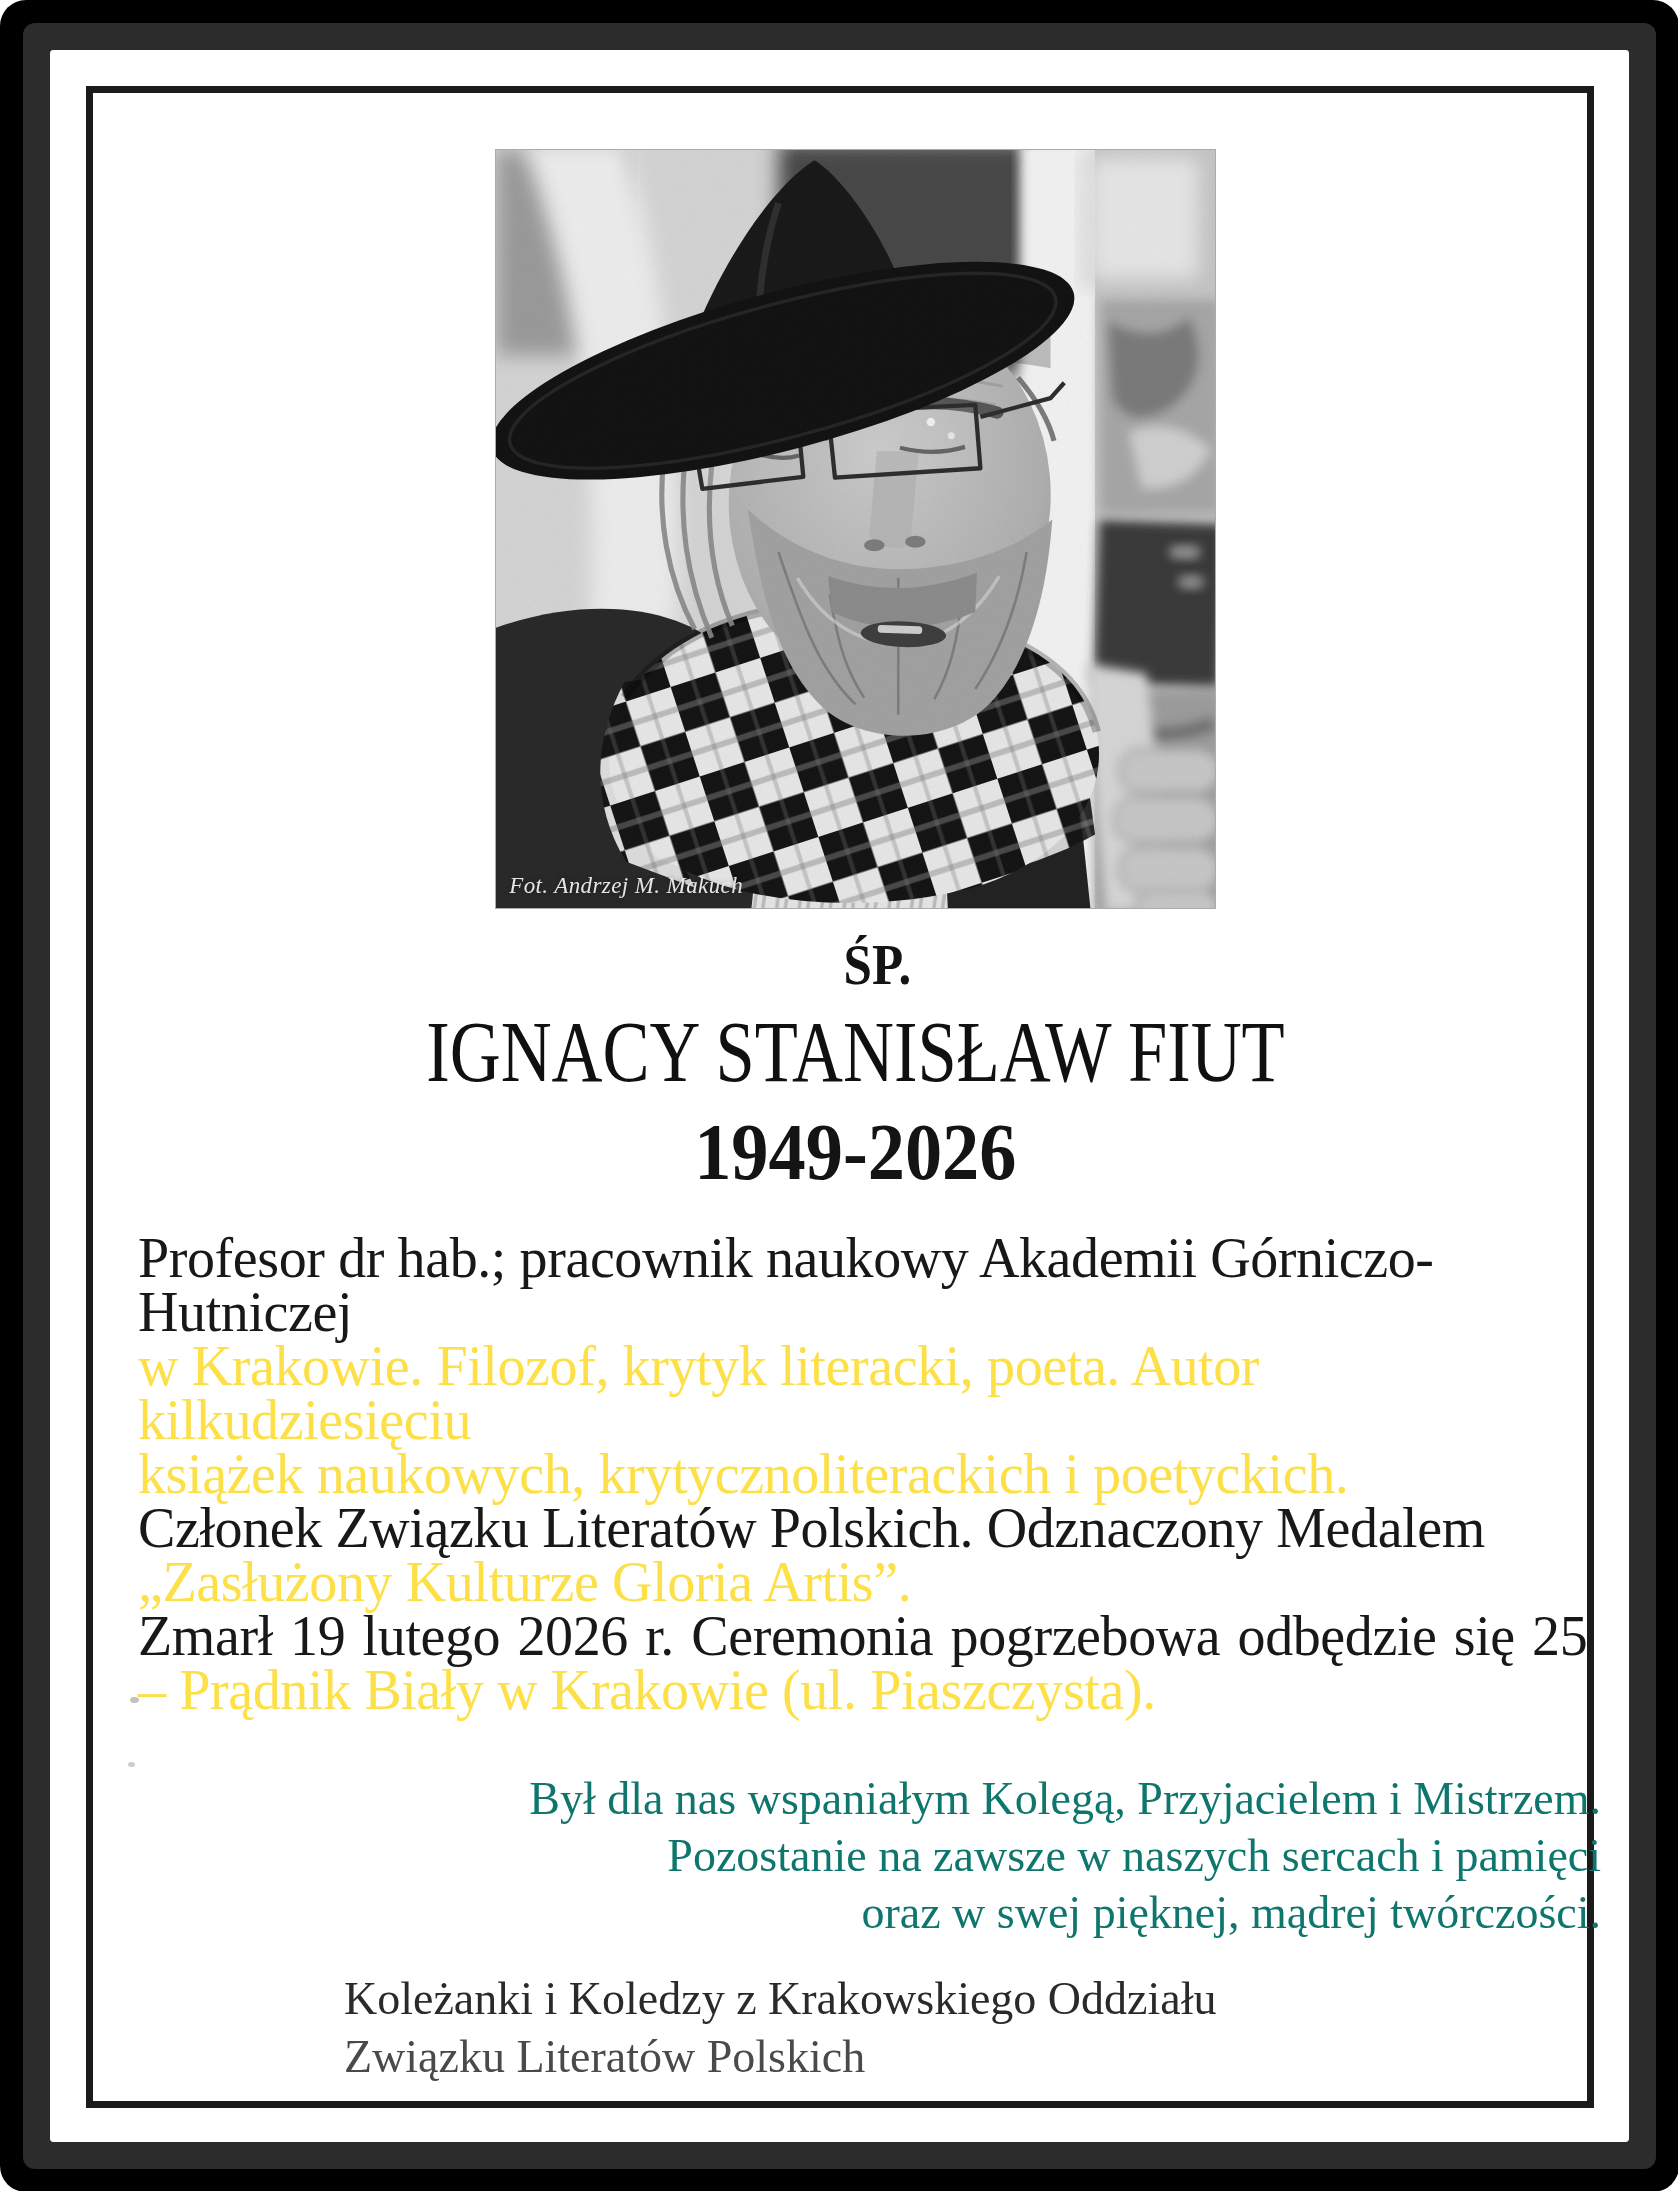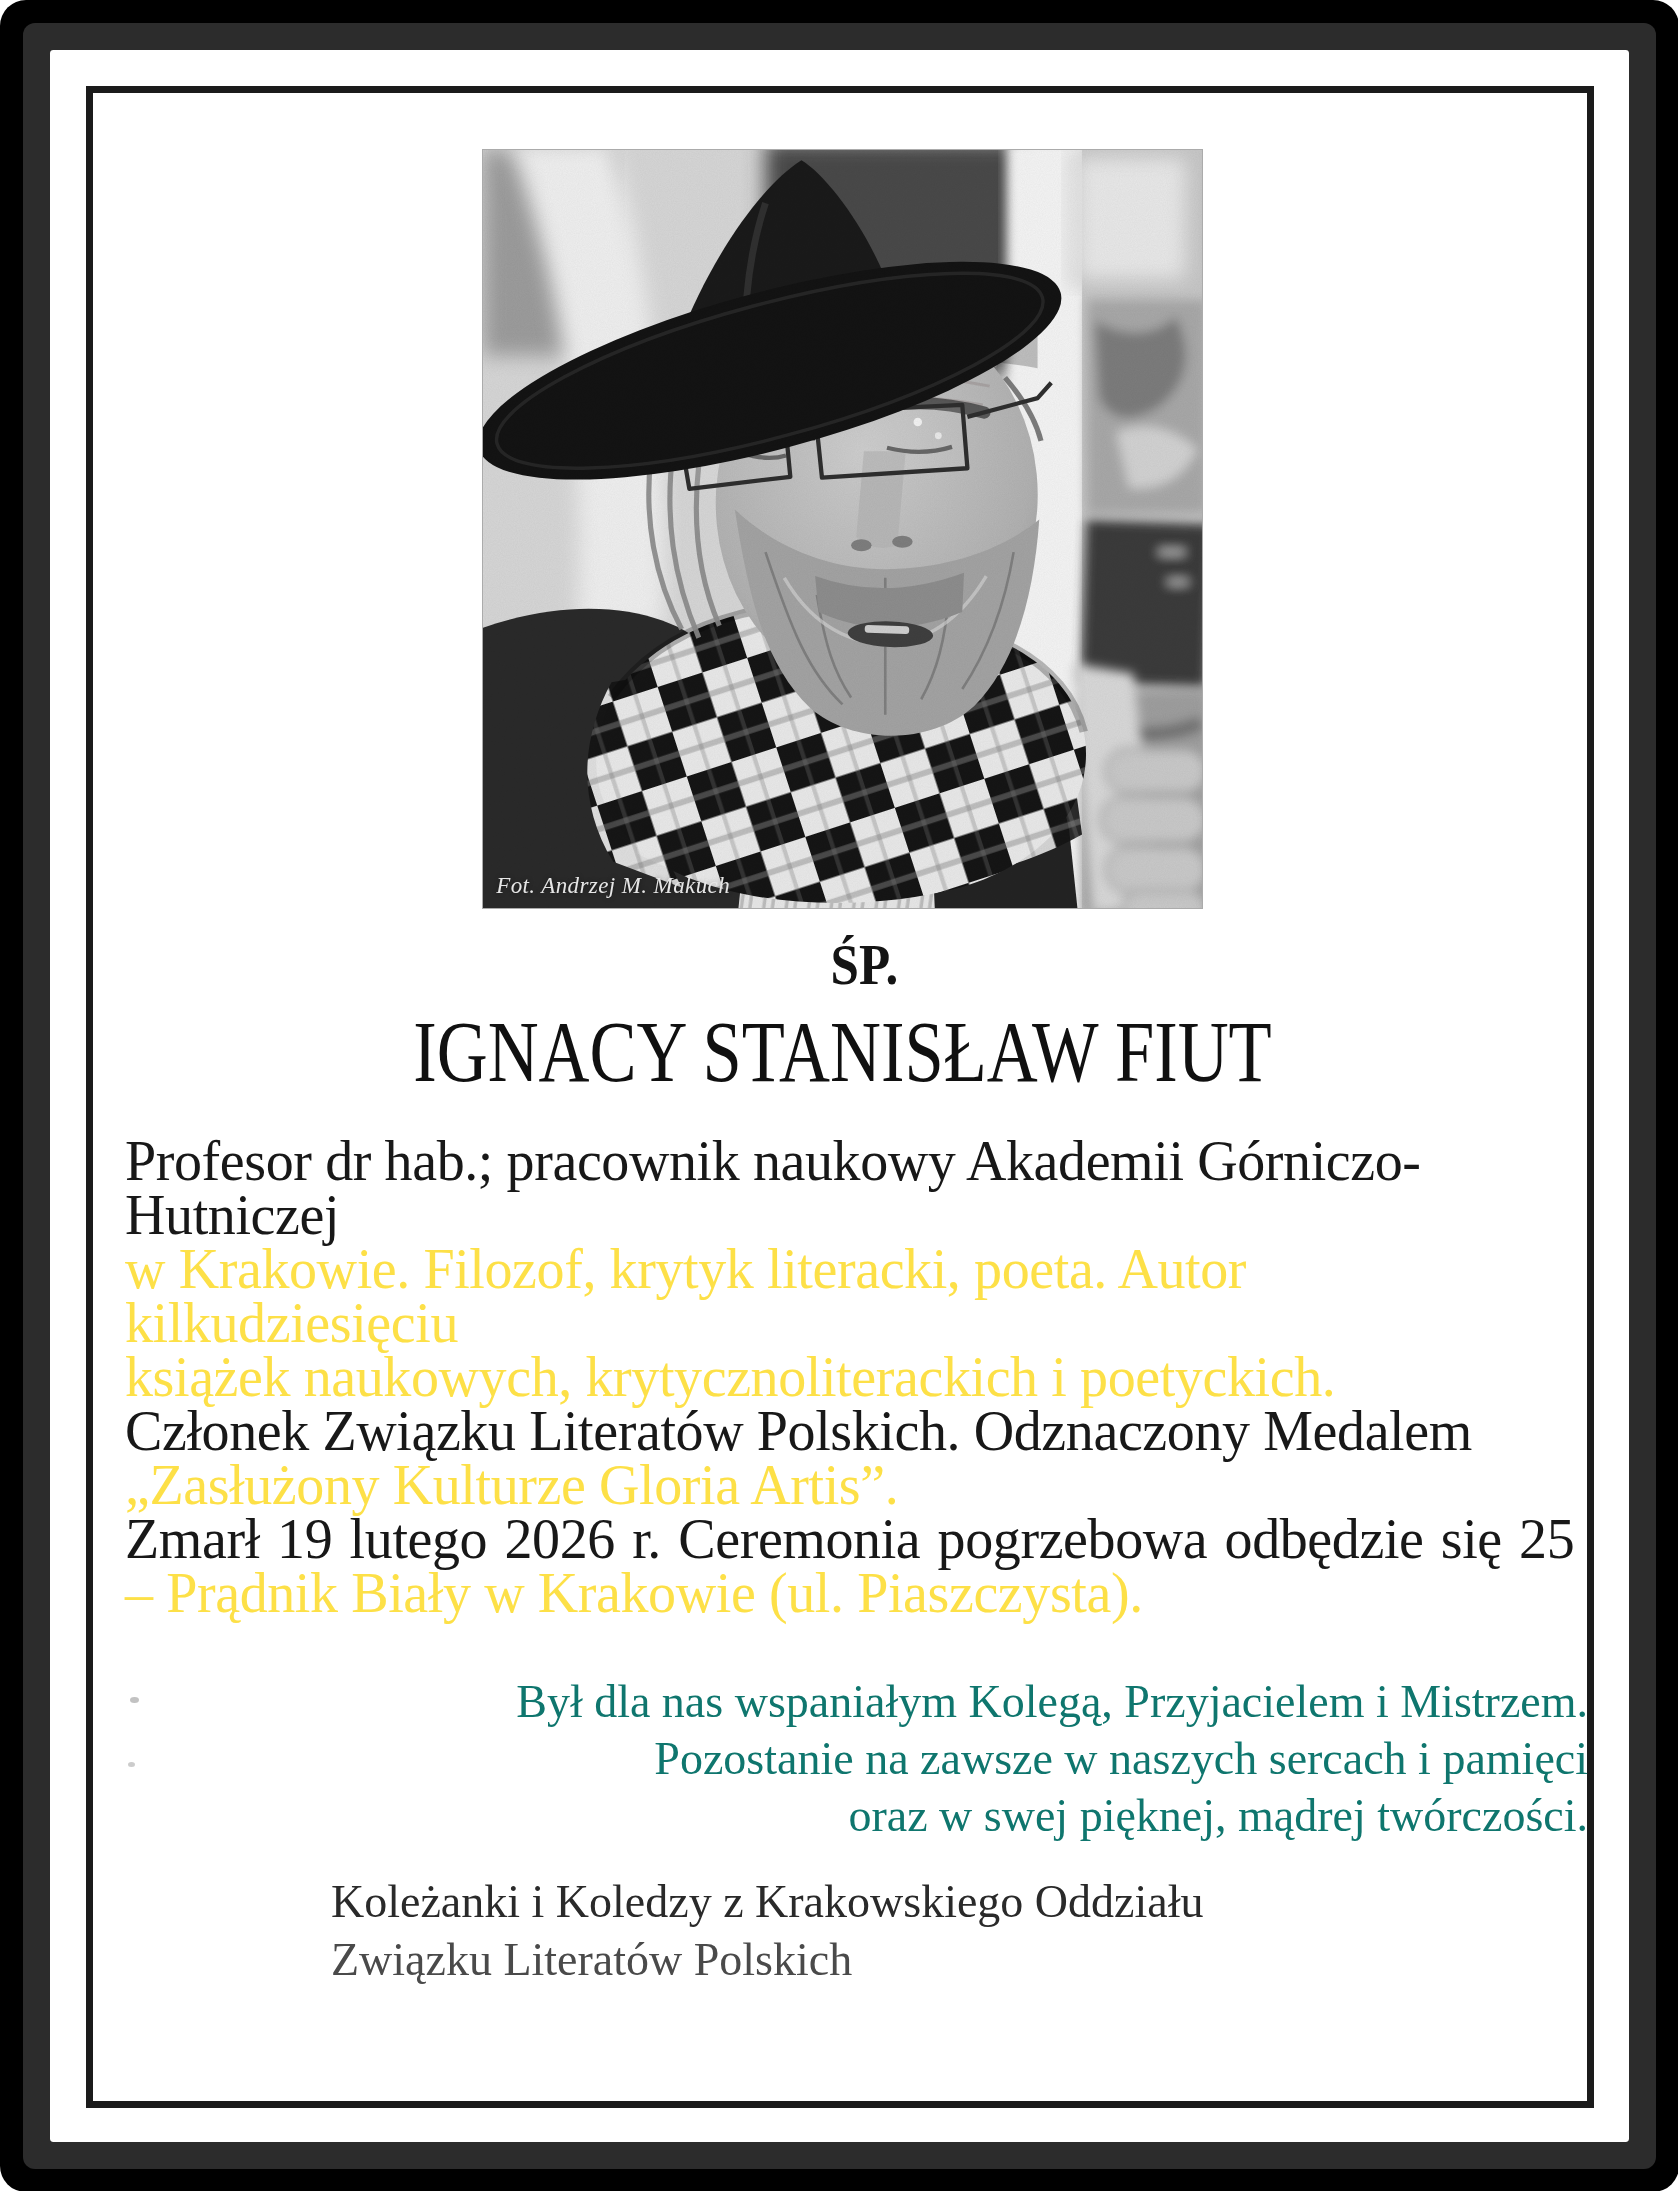--- a/index.html
+++ b/index.html
@@ -7,21 +7,21 @@
     --paper:#ffffff; --ink:#1c1c1c; --ink-soft:#353535; --frame-black:#000000;
     --frame-gray:#2c2c2c; --border:#1b1b1b; --caption:#e6e6e6;
   }
   html,body{margin:0;padding:0;background:#fff;}
   .canvas{position:relative;width:1679px;height:2192px;background:var(--frame-black);
     border-radius:26px;overflow:hidden;font-family:"Liberation Serif","DejaVu Serif",serif;}
   .ring{position:absolute;inset:23px;background:var(--frame-gray);border-radius:12px;}
   .mat{position:absolute;inset:50px;background:var(--paper);border-radius:3.4px;}
   .inner-border{position:absolute;left:86px;top:86px;width:1508px;height:2022px;
     border:7.7px solid var(--border);box-sizing:border-box;}
-  .content{position:absolute;left:96px;top:93px;width:1492px;text-align:center;color:var(--ink);}
+  .content{position:absolute;left:109px;top:93px;width:1492px;text-align:center;color:var(--ink);}
   .photo-wrap{position:relative;width:719px;height:758px;margin:57px auto 0;outline:0.9px solid #ababab;background:#d9d9d9;}
   .photo-wrap svg{display:block;width:719px;height:758px;}
   .photo-caption{position:absolute;left:13.7px;bottom:8.6px;font-style:italic;font-size:23px;
     color:var(--caption);letter-spacing:0.4px;text-shadow:0 0 5.1px rgba(0,0,0,.35);}
   .epitaph{margin-top:22px;font-size:58px;font-weight:700;line-height:70px;color:#141414;padding-left:44px;}
   .name{font-size:86px;font-weight:400;line-height:101px;margin-top:1.7px;color:#101010;}
   .years{font-size:80px;font-weight:700;line-height:96px;margin-top:1.7px;color:#141414;}
   .squeeze-88{display:inline-block;transform:scaleX(.88);}
   .squeeze-82{display:inline-block;transform:scaleX(.82);white-space:nowrap;}
   .squeeze-93{display:inline-block;transform:scaleX(.93);}
@@ -179,20 +179,23 @@
     </div>
 
     <div class="epitaph">
       <span class="squeeze-88">ŚP.</span>
     </div>
 
     <div class="name">
       <span class="squeeze-82">IGNACY STANISŁAW FIUT</span>
     </div>
 
+    <div class="years">
+      <span class="squeeze-93">1949-2026</span>
+    </div>
 
     <div class="bio">
       <div class="line ink-a">Profesor dr hab.; pracownik naukowy Akademii Górniczo-Hutniczej</div>
       <div class="line ink-b">w Krakowie. Filozof, krytyk literacki, poeta. Autor kilkudziesięciu</div>
       <div class="line ink-b">książek naukowych, krytycznoliterackich i poetyckich.</div>
       <div class="line ink-a">Członek Związku Literatów Polskich. Odznaczony Medalem</div>
       <div class="line ink-b">„Zasłużony Kulturze Gloria Artis”.</div>
       <div class="line ink-a just">Zmarł 19 lutego 2026 r. Ceremonia pogrzebowa odbędzie się 25</div>
       <div class="line ink-b">– Prądnik Biały w Krakowie (ul. Piaszczysta).</div>
     </div>

